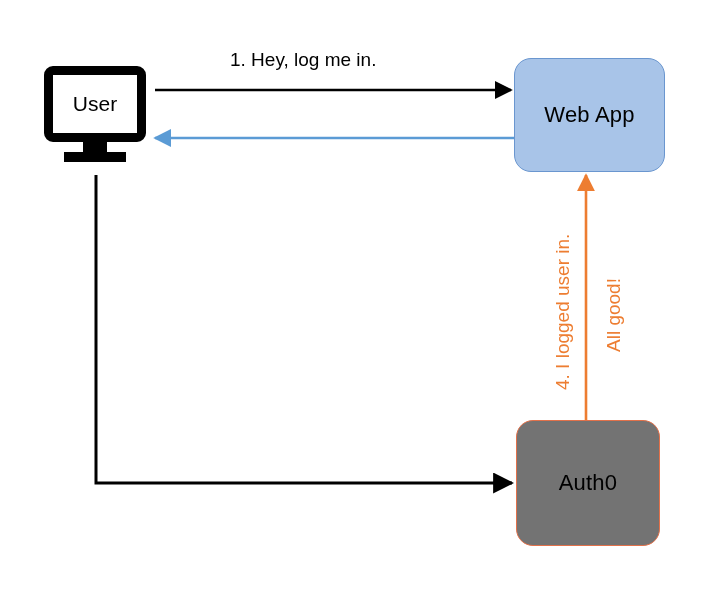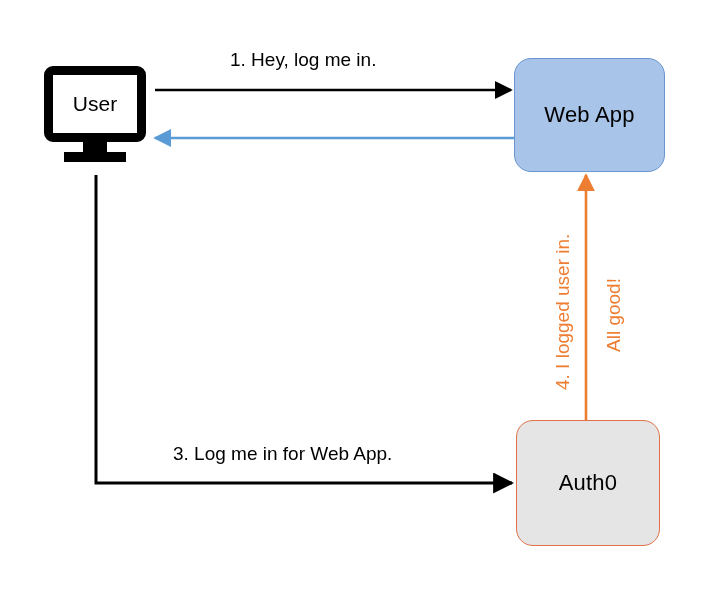--- a/index.html
+++ b/index.html
@@ -48,21 +48,21 @@
     height: 114px;
     background: #A8C4E8;
     border: 1.5px solid #6A96CF;
     border-radius: 17px;
   }
   #auth0-node {
     left: 516px;
     top: 420px;
     width: 144px;
     height: 126px;
-    background: #e5e5e5;
+    background: #737373;
     border: 1.5px solid #E2714A;
     border-radius: 17px;
   }
 
   
   #user-node {
     left: 44px;
     top: 66px;
     width: 106px;
     height: 96px;
@@ -186,19 +186,18 @@
     <div class="monitor-base"></div>
   </div>
 
   <div id="auth0-node" class="node">
     <span class="node-label">Auth0</span>
   </div>
 
   <div id="label-1" class="edge-label">1. Hey, log me in.</div>
 
 
-  <div id="label-3" class="edge-label">3. Log me in for Web App.</div>
 
   <div id="label-4" class="edge-label-vertical">4. I logged user in.</div>
 
   <div id="label-5" class="edge-label-vertical">All good!</div>
 
 </div>
 
 </body></html>

